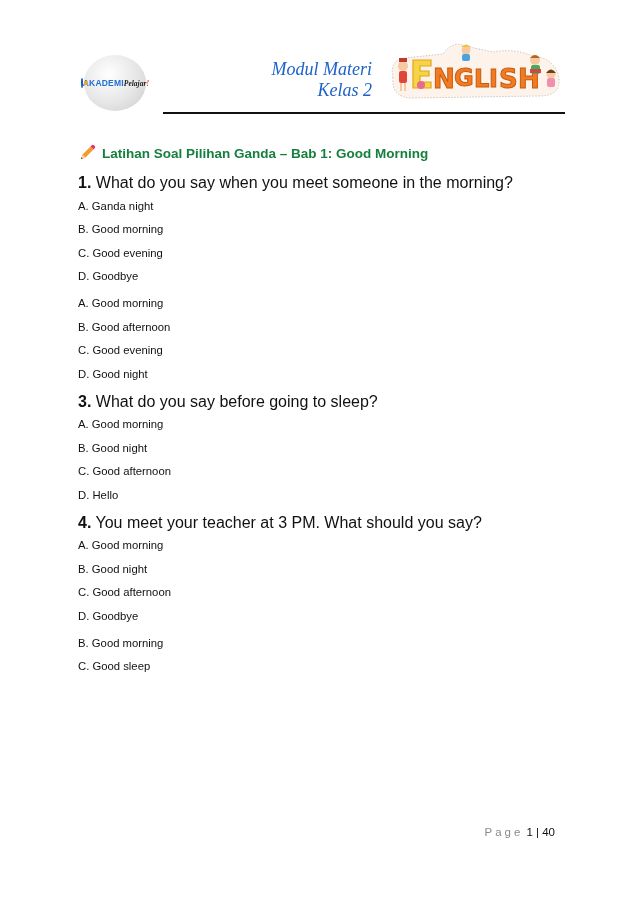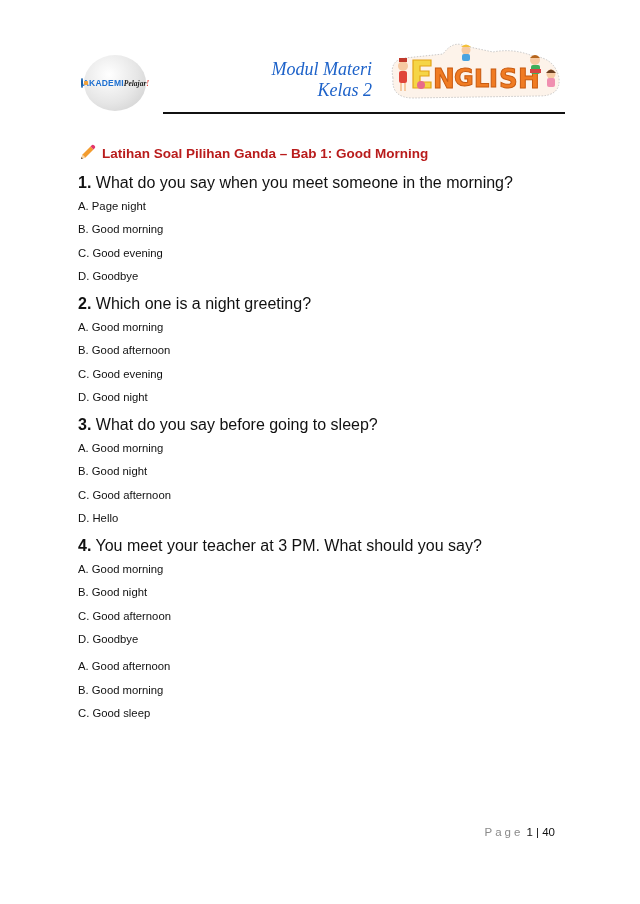--- a/index.html
+++ b/index.html
@@ -58,21 +58,21 @@
       background: #111;
     }
 
     
     .content {
       position: absolute; left: 78px; top: 143px; width: 500px;
       font-family: "Liberation Sans", "DejaVu Sans", sans-serif;
     }
     .section-title {
       display: flex; align-items: center;
-      font-size: 13.5px; font-weight: 700; color: #b91c1c;
+      font-size: 13.5px; font-weight: 700; color: #15803d;
       height: 20px; margin-bottom: 12px;
     }
     .pencil-icon { width: 18px; height: 18px; margin-right: 6px; flex-shrink: 0; }
 
     .question { margin-bottom: 12px; }
     .q-text {
       font-size: 16px; line-height: 15px; height: 15px; color: #111;
       margin-bottom: 8.5px; white-space: nowrap;
     }
     .q-num { font-weight: 700; }
@@ -149,28 +149,27 @@
         <path d="M3 15 L4.5 10.5 L12.5 2.5 L15.5 5.5 L7.5 13.5 Z" fill="#f39c2e"></path>
         <path d="M12.5 2.5 L14 1 Q15 0.3 16 1.2 L16.8 2 Q17.6 3 16.9 4 L15.5 5.5 Z" fill="#e2366b"></path>
         <path d="M3 15 L4.5 10.5 L7.5 13.5 Z" fill="#f8d5a8"></path>
         <path d="M3 15 L3.6 13.2 L4.8 14.4 Z" fill="#333"></path>
       </svg>
       <span>Latihan Soal Pilihan Ganda – Bab 1: Good Morning</span>
     </div>
 
     <div class="question">
       <div class="q-text"><span class="q-num">1.</span><span> What do you say when you meet someone in the morning?</span></div>
-      <div class="option">A. Page night</div>
+      <div class="option">A. Ganda night</div>
       <div class="option">B. Good morning</div>
       <div class="option">C. Good evening</div>
       <div class="option">D. Goodbye</div>
     </div>
 
     <div class="question">
-      <div class="q-text"><span class="q-num">2.</span><span> Which one is a night greeting?</span></div>
       <div class="option">A. Good morning</div>
       <div class="option">B. Good afternoon</div>
       <div class="option">C. Good evening</div>
       <div class="option">D. Good night</div>
     </div>
 
     <div class="question">
       <div class="q-text"><span class="q-num">3.</span><span> What do you say before going to sleep?</span></div>
       <div class="option">A. Good morning</div>
       <div class="option">B. Good night</div>
@@ -180,21 +179,20 @@
 
     <div class="question">
       <div class="q-text"><span class="q-num">4.</span><span> You meet your teacher at 3 PM. What should you say?</span></div>
       <div class="option">A. Good morning</div>
       <div class="option">B. Good night</div>
       <div class="option">C. Good afternoon</div>
       <div class="option">D. Goodbye</div>
     </div>
 
     <div class="question">
-      <div class="option">A. Good afternoon</div>
       <div class="option">B. Good morning</div>
       <div class="option">C. Good sleep</div>
     </div>
   </div>
 
   <div class="footer">
     <span class="page-word">Page</span><span>1</span><span style="white-space:pre"> | </span><span>40</span>
   </div>
 </div>
 

